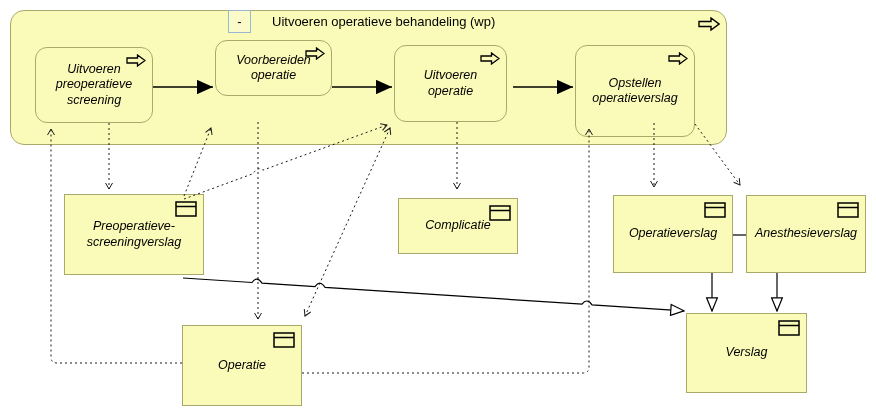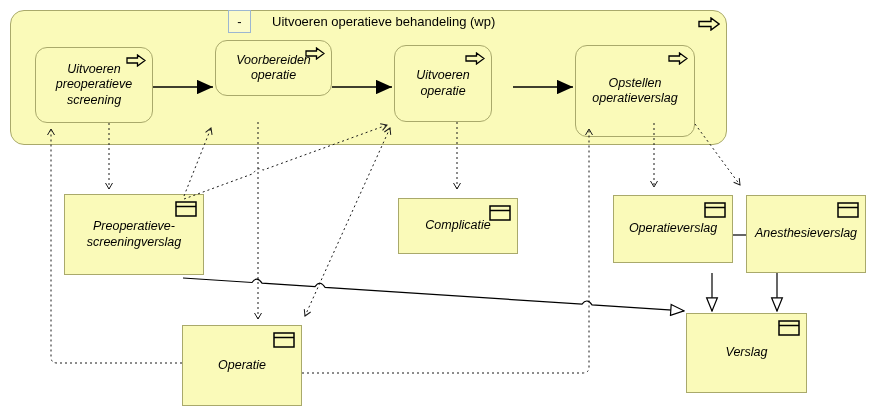--- a/index.html
+++ b/index.html
@@ -61,21 +61,21 @@
     <span class="lbl">Uitvoeren preoperatieve screening</span>
   </div>
 
   <div class="node process" style="left:215px;top:40px;width:117px;height:56px;">
     <svg class="corner-icon" width="20" height="13" viewBox="0 0 20 13">
       <path d="M1 4 H11.5 V1 L19 6.5 L11.5 12 V9 H1 Z" fill="#fafab9" stroke="#000" stroke-width="1.3"></path>
     </svg>
     <span class="lbl">Voorbereiden operatie</span>
   </div>
 
-  <div class="node process" style="left:394px;top:45px;width:98px;height:77px;">
+  <div class="node process" style="left:394px;top:45px;width:113px;height:77px;">
     <svg class="corner-icon" width="20" height="13" viewBox="0 0 20 13">
       <path d="M1 4 H11.5 V1 L19 6.5 L11.5 12 V9 H1 Z" fill="#fafab9" stroke="#000" stroke-width="1.3"></path>
     </svg>
     <span class="lbl">Uitvoeren operatie</span>
   </div>
 
   <div class="node process" style="left:575px;top:45px;width:120px;height:92px;">
     <svg class="corner-icon" width="20" height="13" viewBox="0 0 20 13">
       <path d="M1 4 H11.5 V1 L19 6.5 L11.5 12 V9 H1 Z" fill="#fafab9" stroke="#000" stroke-width="1.3"></path>
     </svg>
@@ -91,21 +91,21 @@
   </div>
 
   <div class="node bizobj" style="left:398px;top:198px;width:120px;height:56px;text-align:right;">
     <svg class="corner-icon" width="22" height="16" viewBox="0 0 22 16">
       <rect x="1" y="1" width="20" height="14" fill="none" stroke="#000" stroke-width="1.5"></rect>
       <line x1="1" y1="5.5" x2="21" y2="5.5" stroke="#000" stroke-width="1.5"></line>
     </svg>
     <span class="lbl">Complicatie</span>
   </div>
 
-  <div class="node bizobj" style="left:613px;top:195px;width:120px;height:68px;">
+  <div class="node bizobj" style="left:613px;top:195px;width:120px;height:78px;">
     <svg class="corner-icon" width="22" height="16" viewBox="0 0 22 16">
       <rect x="1" y="1" width="20" height="14" fill="none" stroke="#000" stroke-width="1.5"></rect>
       <line x1="1" y1="5.5" x2="21" y2="5.5" stroke="#000" stroke-width="1.5"></line>
     </svg>
     <span class="lbl">Operatieverslag</span>
   </div>
 
   <div class="node bizobj" style="left:182px;top:325px;width:120px;height:81px;">
     <svg class="corner-icon" width="22" height="16" viewBox="0 0 22 16">
       <rect x="1" y="1" width="20" height="14" fill="none" stroke="#000" stroke-width="1.5"></rect>

